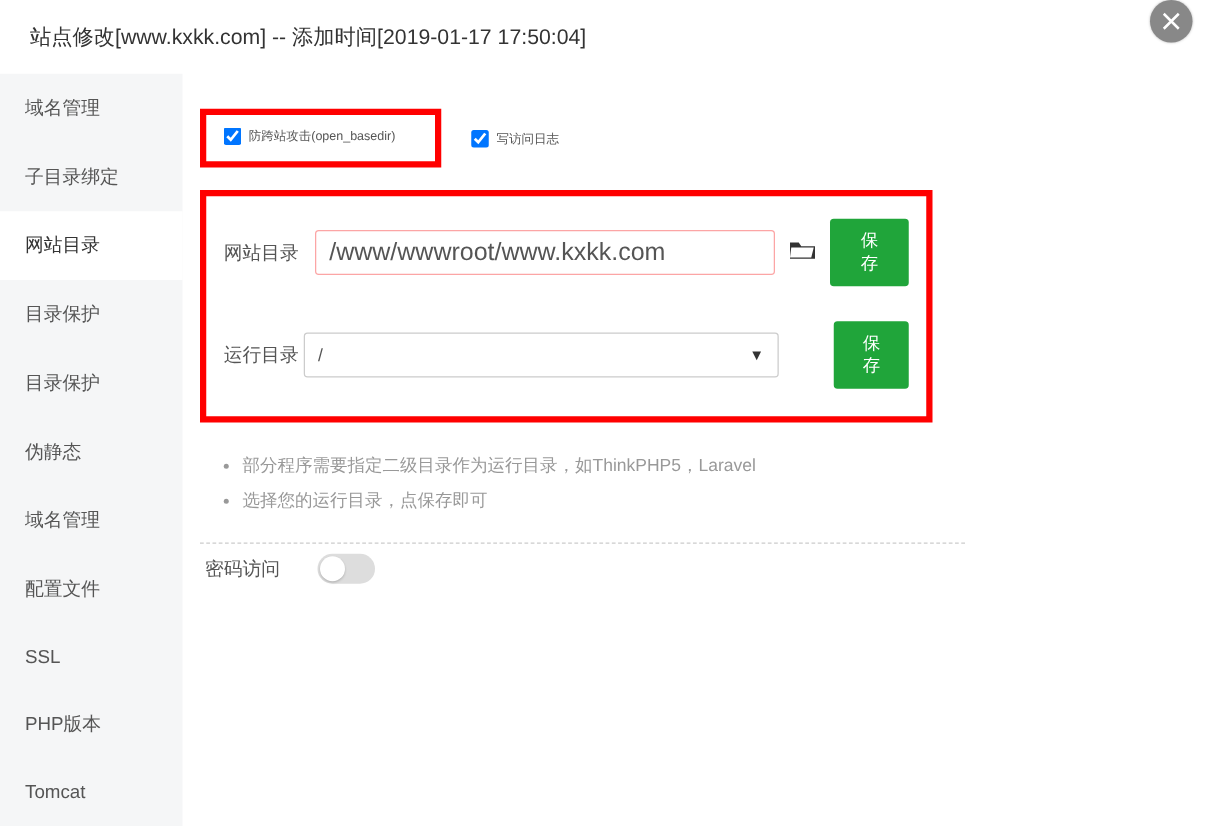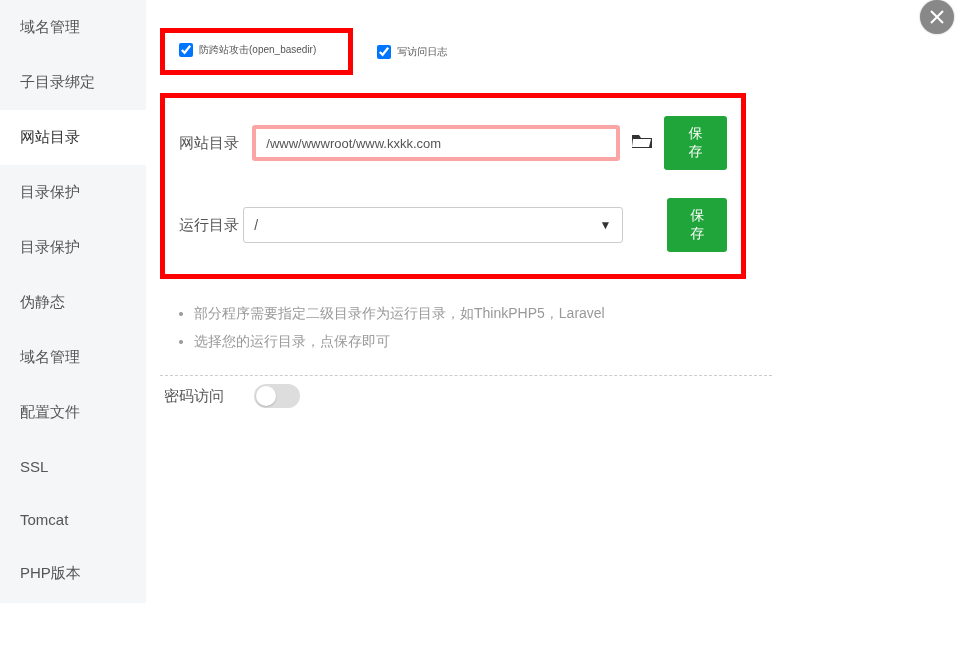--- a/index.html
+++ b/index.html
@@ -106,24 +106,24 @@
       margin-bottom: 0;
     }
     .form-label {
       width: 76px;
       font-size: 15px;
       color: #555;
     }
     .form-input {
       width: 380px;
       height: 36px;
-      border: 4px solid #fca5a5;
+      border: 1px solid #fca5a5;
       border-radius: 3px;
       padding: 0 10px;
-      font-size: 13px;
+      font-size: 20px;
       color: #555;
     }
     .form-select {
       width: 380px;
       height: 36px;
       border: 1px solid #ccc;
       border-radius: 3px;
       padding: 0 10px;
       font-size: 14px;
       color: #555;
@@ -209,33 +209,34 @@
   </style>
 </head>
 <body>
 
 <div class="modal-container">
   <div class="close-btn">
     <svg width="16" height="16" viewBox="0 0 16 16">
       <path d="M2 2 L14 14 M14 2 L2 14" stroke="#fff" stroke-width="2" fill="none"></path>
     </svg>
   </div>
+  <div class="modal-header">站点修改[www.kxkk.com] -- 添加时间[2019-01-17 17:50:04]</div>
   <div class="modal-body">
     <div class="sidebar">
       <div class="sidebar-item"><span>域名管理</span></div>
       <div class="sidebar-item"><span>子目录绑定</span></div>
       <div class="sidebar-item active"><span>网站目录</span></div>
       <div class="sidebar-item"><span>目录保护</span></div>
       <div class="sidebar-item"><span>目录保护</span></div>
       <div class="sidebar-item"><span>伪静态</span></div>
       <div class="sidebar-item"><span>域名管理</span></div>
       <div class="sidebar-item"><span>配置文件</span></div>
       <div class="sidebar-item"><span>SSL</span></div>
+      <div class="sidebar-item"><span>PHP版本</span></div>
       <div class="sidebar-item"><span>Tomcat</span></div>
-      <div class="sidebar-item"><span>PHP版本</span></div>
     </div>
     <div class="content">
       <div class="checkbox-row">
         <span class="red-box-1">
           <span class="checkbox-item">
             <input type="checkbox" checked="" style="">
             <label>防跨站攻击(open_basedir)</label>
           </span>
         </span>
         <span class="checkbox-item" style="margin-left:4px;padding-left:20px;">

